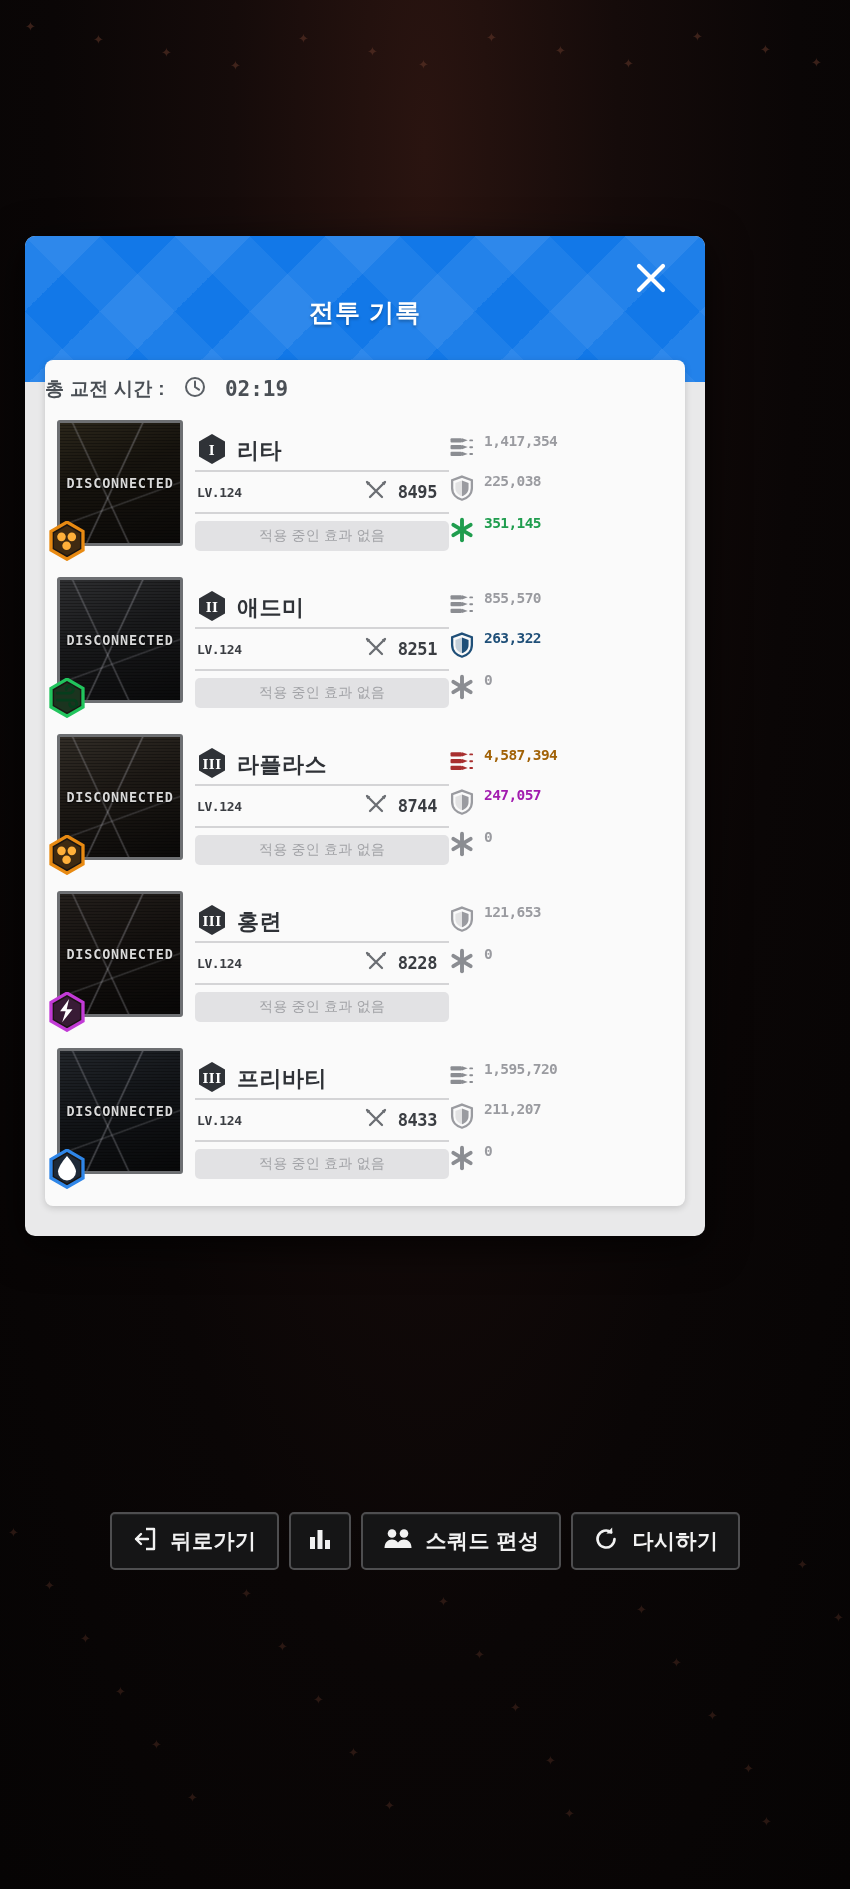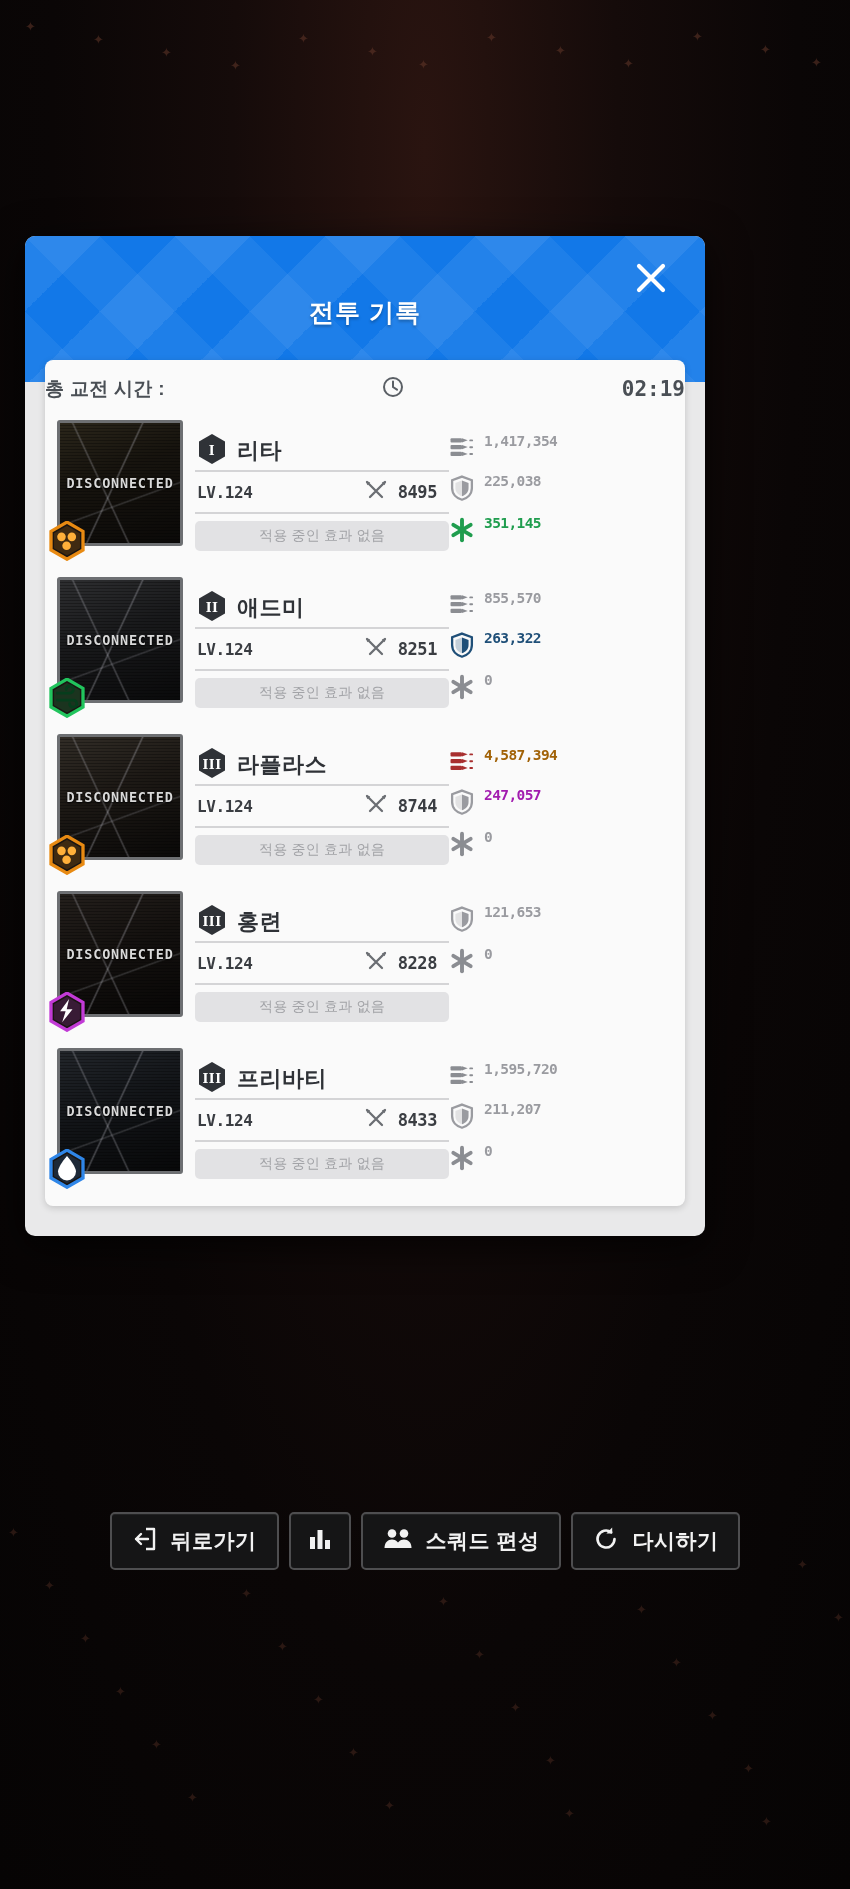--- a/index.html
+++ b/index.html
@@ -65,21 +65,21 @@
     position: absolute;
     left: 20px; top: 124px;
     width: 640px; height: 846px;
     background: #fafafa;
     border-radius: 8px;
     box-shadow: 0 2px 7px rgba(0,0,0,.16);
     padding: 0;
   }
   #timer-row {
     height: 58px;
-    display: flex; align-items: center; justify-content: space-between;
+    display: flex; align-items: center; justify-content: flex-start;
     gap: 19px;
     color: #4a4f55;
     font-size: 19px; font-weight: bold;
     letter-spacing: .3px;
   }
   #timer-row .clock { display:block; }
   #timer-value {
     font-family: "DejaVu Sans Mono", monospace;
     font-size: 21px; font-weight: bold;
     color: #4a4f55; letter-spacing: 0px;
@@ -161,21 +161,21 @@
     font-size: 22px; font-weight: bold; color: #2f3237;
     letter-spacing: .5px;
   }
   .lvl-line {
     display: flex; align-items: center;
     height: 42px;
     padding-left: 2px;
     border-bottom: 2px solid #d4d4d6;
   }
   .lvl {
-    font-size: 16px; font-weight: bold; color: #3a3d42;
+    font-size: 13px; font-weight: bold; color: #3a3d42;
     font-family: "DejaVu Sans Mono", monospace;
     letter-spacing: -.4px;
   }
   .kills-grp {
     margin-left: auto;
     display: flex; align-items: center; gap: 10px;
     padding-right: 12px;
   }
   .kill-count {
     font-size: 17px; color: #3a3d42; font-weight: bold;

